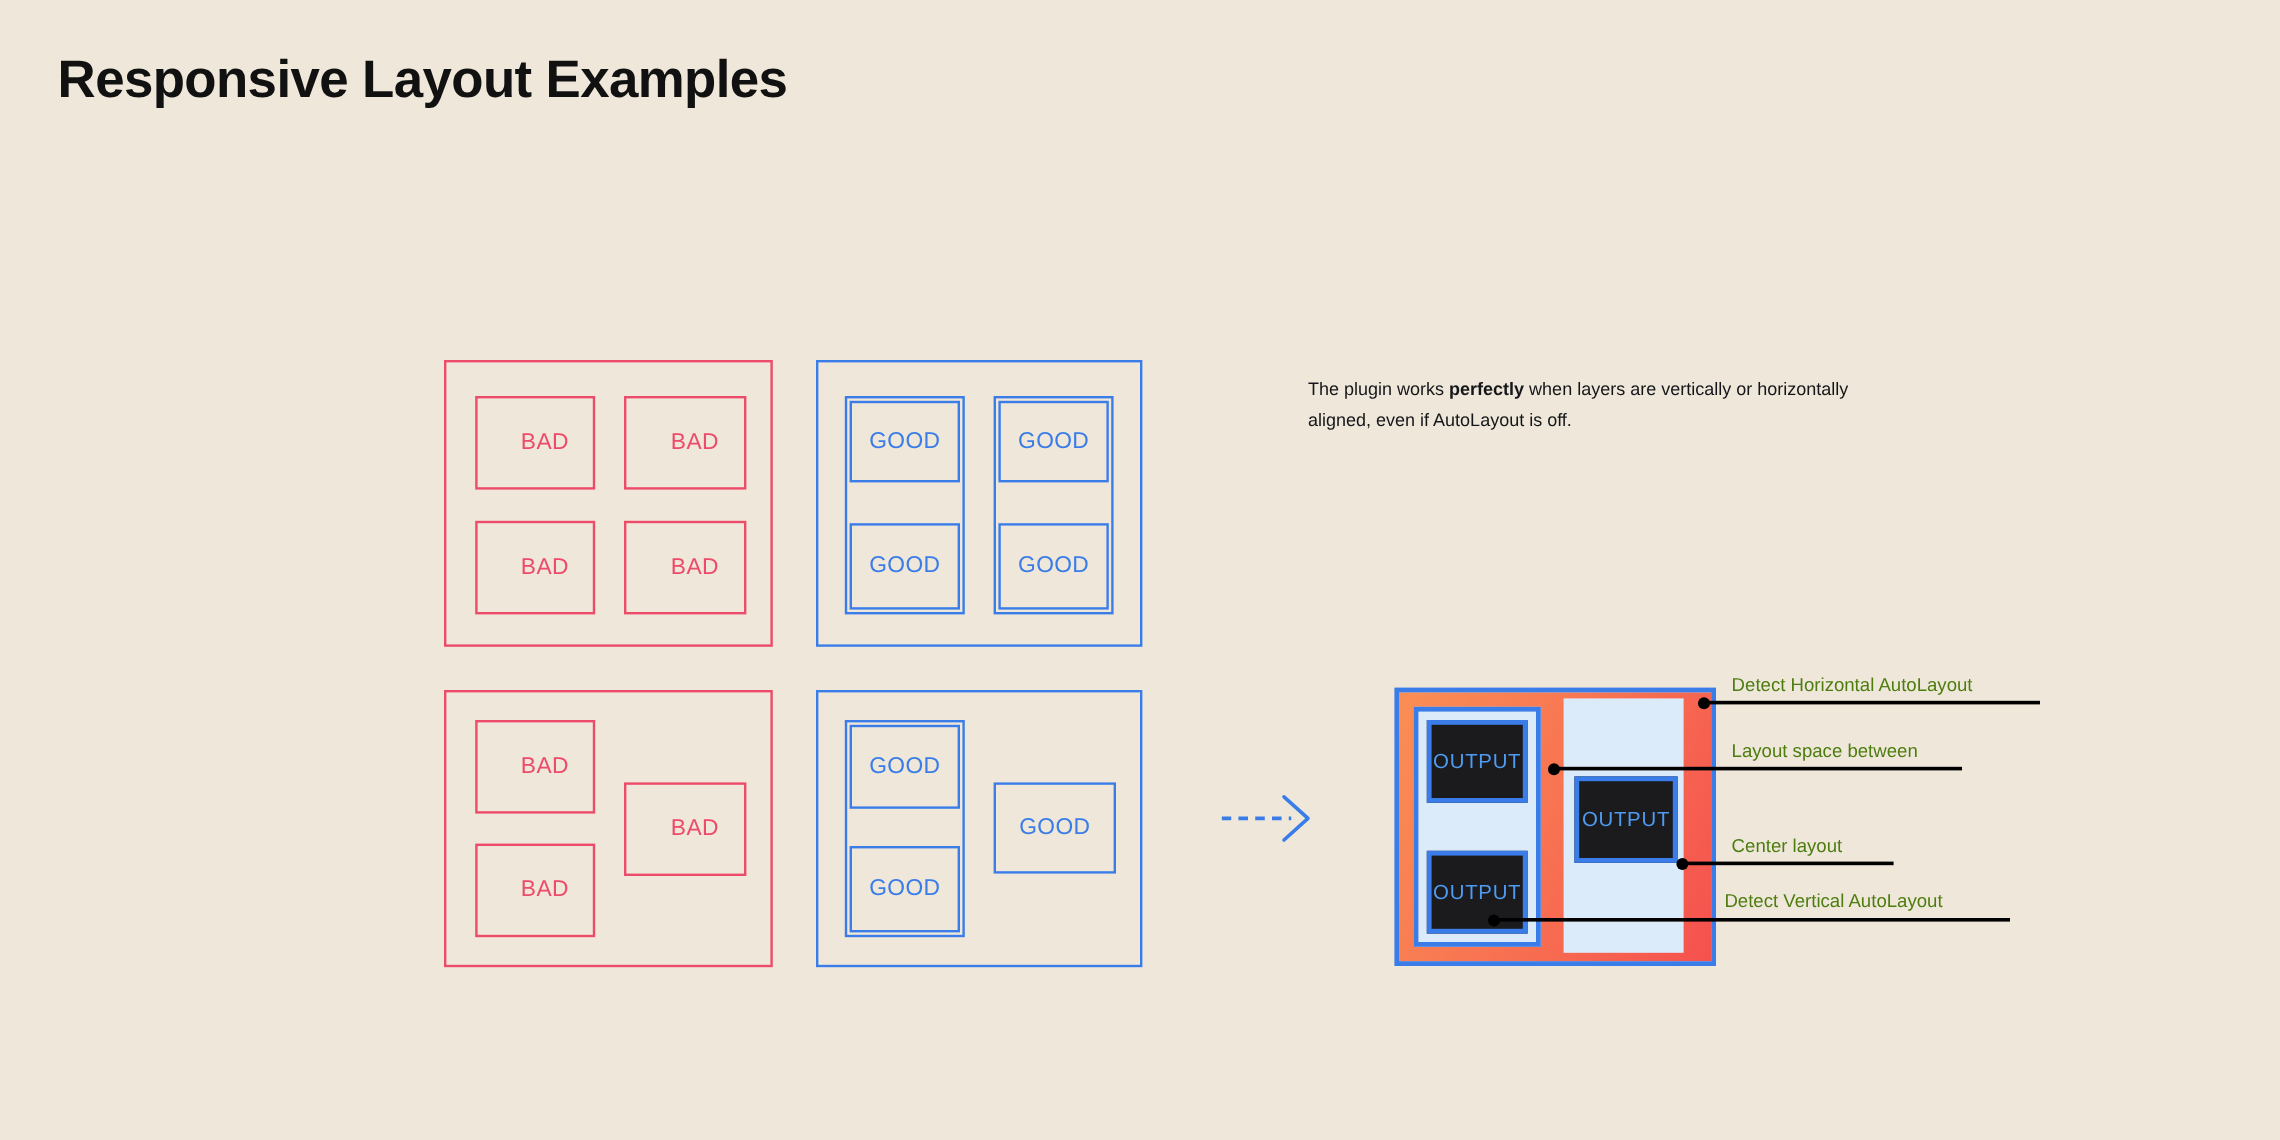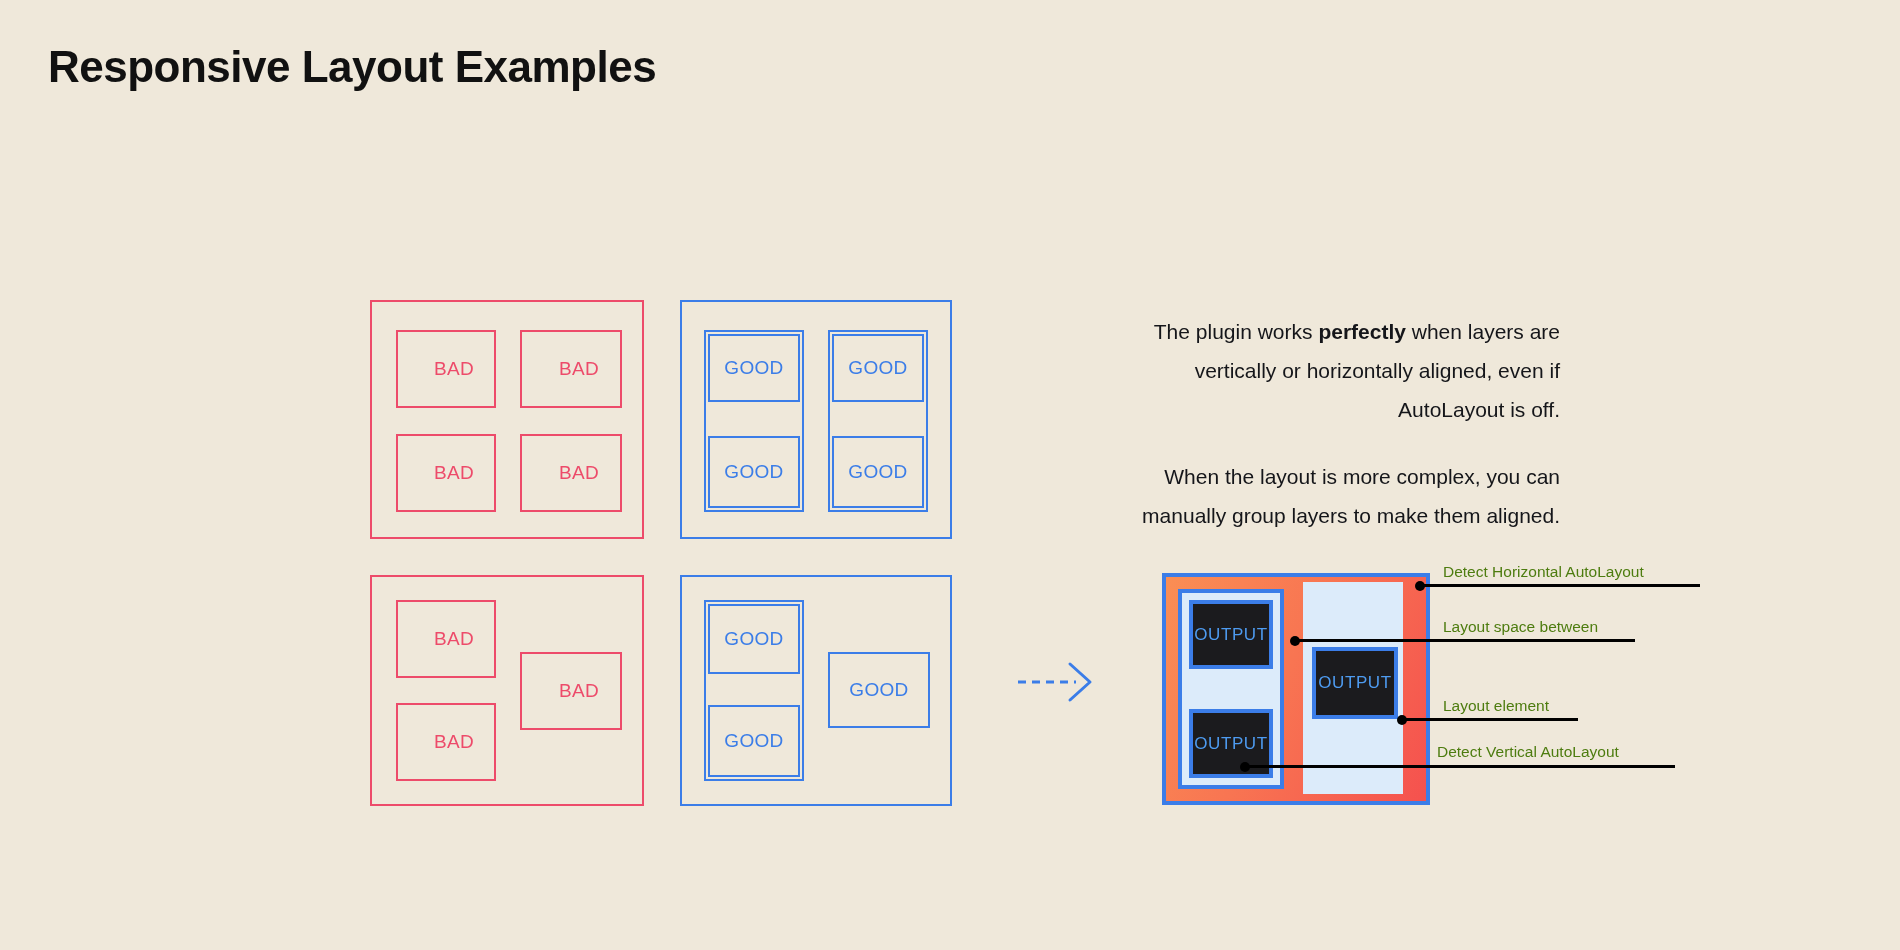--- a/index.html
+++ b/index.html
@@ -14,21 +14,20 @@
   body {
     background: #EFE8DA;
     font-family: "Liberation Sans", sans-serif;
     position: relative;
   }
 
   #canvas {
     position: relative;
     width: 1845px;
     height: 950px;
-    text-align: right;
   }
 
   
   #page-title {
     position: absolute;
     left: 48px;
     top: 42px;
     font-size: 44px;
     font-weight: bold;
     color: #111111;
@@ -69,22 +68,22 @@
     width: 80px;
     height: 44px;
   }
 
   
   #description {
     position: absolute;
     left: 1090px;
     top: 312px;
     width: 470px;
-    font-size: 21px;
-    line-height: 39px;
+    font-size: 15px;
+    line-height: 26px;
     color: #15161A;
   }
   #description p + p { margin-top: 28px; }
   #description b { font-weight: bold; }
 
   
   #detail-wrap {
     position: absolute;
     left: 1162px;
     top: 573px;
@@ -202,21 +201,20 @@
     <div class="cell good" style="left:146px; top:75px; width:102px; height:76px;">GOOD</div>
   </div>
 
   <svg id="flow-arrow" viewBox="0 0 80 44">
     <line x1="0" y1="22" x2="58" y2="22" stroke="#3B7DE8" stroke-width="3" stroke-dasharray="8 6"></line>
     <polyline points="52,4 72,22 52,40" fill="none" stroke="#3B7DE8" stroke-width="3" stroke-linecap="round" stroke-linejoin="round"></polyline>
   </svg>
 
   <div id="description">
     <p><span>The plugin works </span><b>perfectly</b><span> when layers are vertically or horizontally aligned, even if AutoLayout is off.</span></p>
-    <p>When the layout is more complex, you can manually group layers to make them aligned.</p>
   </div>
 
   <div id="detail-wrap">
     <div id="detail-frame"></div>
 
     <div id="detail-panel-right"></div>
 
     <div id="detail-group-left">
       <div class="output-box" id="output-top-left">OUTPUT</div>
       <div class="output-box" id="output-bottom-left">OUTPUT</div>
@@ -228,19 +226,19 @@
   <div class="leader-dot" style="left:1415px; top:581px;"></div>
   <div class="leader" style="left:1420px; top:584px; width:280px;"></div>
   <div class="annotation-label" style="left:1443px; top:563px;">Detect Horizontal AutoLayout</div>
 
   <div class="leader-dot" style="left:1290px; top:636px;"></div>
   <div class="leader" style="left:1295px; top:639px; width:340px;"></div>
   <div class="annotation-label" style="left:1443px; top:618px;">Layout space between</div>
 
   <div class="leader-dot" style="left:1397px; top:715px;"></div>
   <div class="leader" style="left:1402px; top:718px; width:176px;"></div>
-  <div class="annotation-label" style="left:1443px; top:697px;">Layout element</div>
+  <div class="annotation-label" style="left:1443px; top:697px;">Center layout</div>
 
   <div class="leader-dot" style="left:1240px; top:762px;"></div>
   <div class="leader" style="left:1245px; top:765px; width:430px;"></div>
   <div class="annotation-label" style="left:1437px; top:743px;">Detect Vertical AutoLayout</div>
 
 </div>
 
 </body></html>

